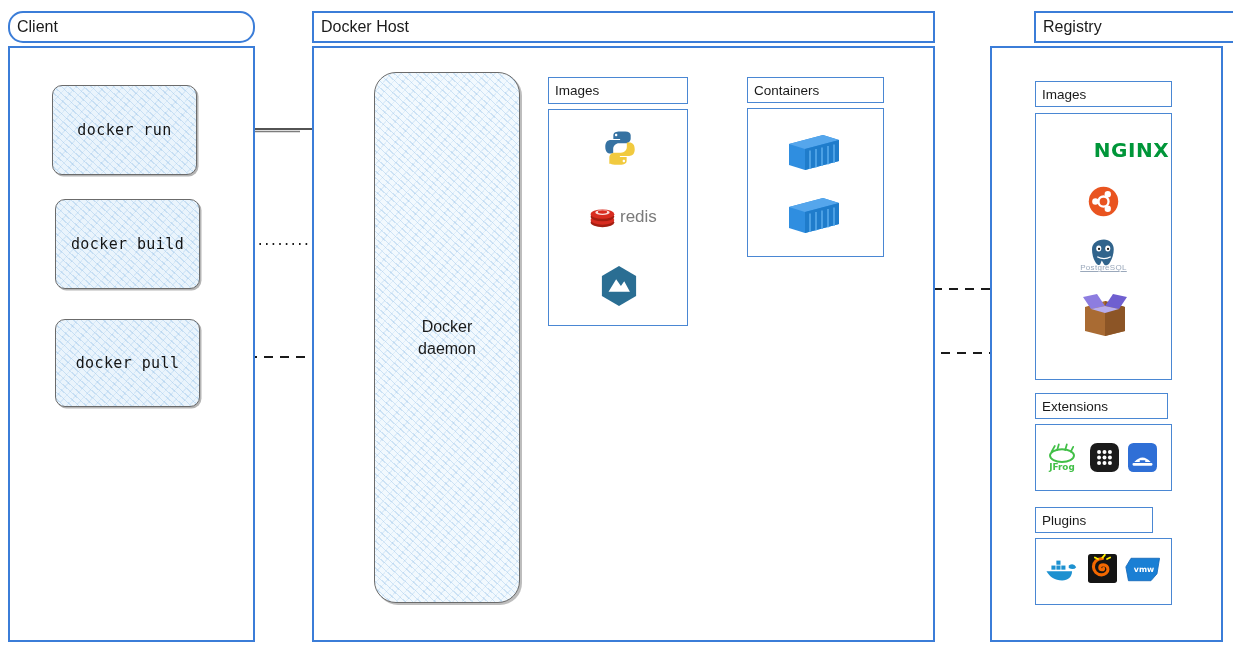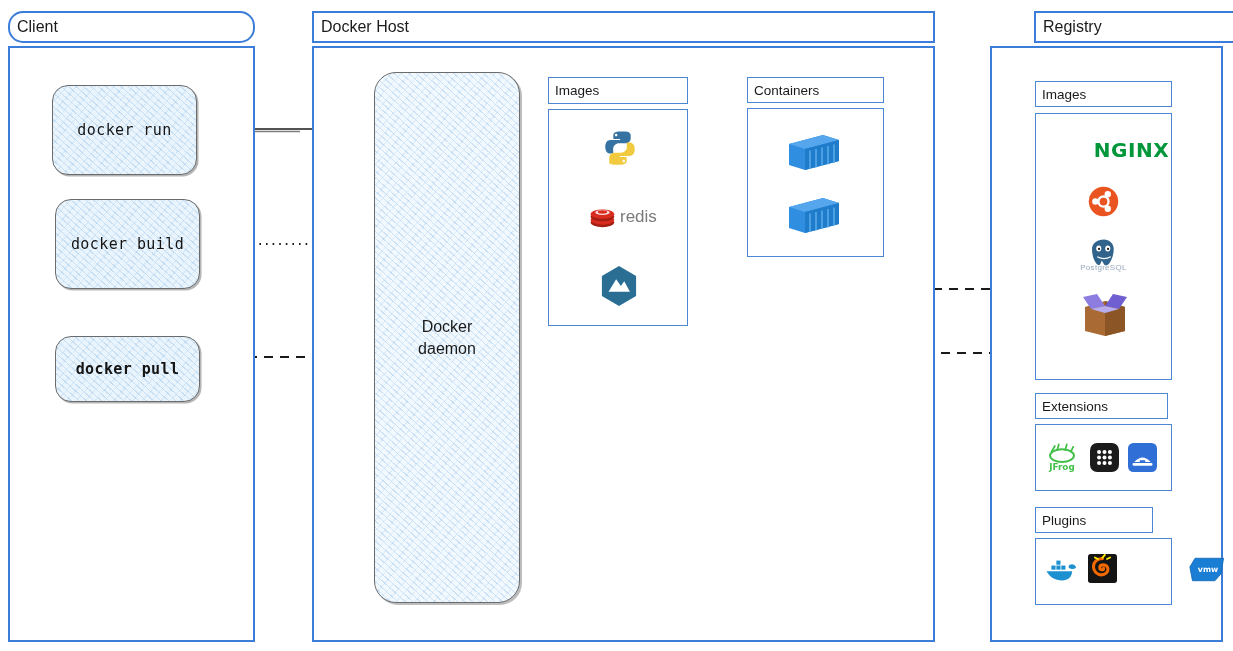--- a/index.html
+++ b/index.html
@@ -22,21 +22,21 @@
     box-sizing:border-box;display:flex;align-items:center;
     padding-left:6px;color:#1a1a1a;font-size:13.5px;
   }
   .sub-body{
     position:absolute;border:1.5px solid #4a87d3;background:#ffffff;
     box-sizing:border-box;
   }
   
   .cmd-box{
     position:absolute;box-sizing:border-box;
-    border:1.6px solid #6b6b6b;border-radius:16px;
+    border:1.6px solid #6b6b6b;border-radius:10px;
     background:
       repeating-linear-gradient(42deg, rgba(120,175,225,.30) 0 1px, rgba(255,255,255,0) 1px 5px),
       repeating-linear-gradient(-48deg, rgba(120,175,225,.16) 0 1px, rgba(255,255,255,0) 1px 7px),
       #eaf4fc;
     display:flex;align-items:center;justify-content:center;
     font-family:"DejaVu Sans Mono","Liberation Mono",monospace;
     font-size:15px;color:#141414;letter-spacing:.4px;
     box-shadow:1.5px 1.5px 0 rgba(90,90,90,.45);
   }
   .daemon-box{
@@ -105,21 +105,21 @@
   <span>Client</span>
 </div>
 <div class="panel-body" style="left:8px;top:46px;width:247px;height:596px;"></div>
 
 <div class="cmd-box" style="left:52px;top:85px;width:145px;height:90px;">
   <span>docker run</span>
 </div>
 <div class="cmd-box" style="left:55px;top:199px;width:145px;height:90px;">
   <span>docker build</span>
 </div>
-<div class="cmd-box" style="left:55px;top:336px;width:145px;height:66px;font-weight:bold;">
+<div class="cmd-box" style="left:55px;top:319px;width:145px;height:88px;">
   <span>docker pull</span>
 </div>
 
 <div class="panel-title" style="left:312px;top:11px;width:623px;height:32px;font-size:16px;">
   <span>Docker Host</span>
 </div>
 <div class="panel-body" style="left:312px;top:46px;width:623px;height:596px;"></div>
 
 <div class="daemon-box" style="left:346px;top:72px;width:146px;height:531px;">
   <div>
@@ -225,21 +225,21 @@
   <svg width="34" height="30" viewBox="0 0 44 40">
     <path d="M22 2C13 2 6 7 6 15c0 7 2 13 5 18 2 3 5 4 6 2l2-5 3 5c1 2 5 2 7-1 3-5 6-11 6-19 0-8-6-13-13-13z" fill="#31648C"></path>
     <ellipse cx="15" cy="14" rx="3.4" ry="4" fill="#fff"></ellipse>
     <ellipse cx="27" cy="14" rx="3.4" ry="4" fill="#fff"></ellipse>
     <circle cx="15.4" cy="14.6" r="1.5" fill="#1a1a1a"></circle>
     <circle cx="27.4" cy="14.6" r="1.5" fill="#1a1a1a"></circle>
     <path d="M13 25 q9 5 18 0" stroke="#fff" stroke-width="1.6" fill="none"></path>
   </svg>
 </div>
 <div style="position:absolute;left:1035px;top:263px;width:137px;text-align:center;
-            font-size:8px;color:#9aa8bb;letter-spacing:.3px;">
+            font-size:8px;color:#9aa8bb;letter-spacing:.3px;text-decoration:underline;">
   <span>PostgreSQL</span>
 </div>
 
 <div class="icon-wrap" style="left:1081px;top:293px;width:48px;height:44px;">
   <svg width="48" height="44" viewBox="0 0 48 44">
     <polygon points="4,14 24,8 44,14 44,38 24,43 4,38" fill="#A96B33"></polygon>
     <polygon points="24,8 44,14 44,38 24,43" fill="#8C5526"></polygon>
     <polygon points="2,4 16,1 24,13 10,16" fill="#8D7DE0"></polygon>
     <polygon points="46,4 32,1 24,13 38,16" fill="#6F5FD0"></polygon>
     <polygon points="10,16 24,13 38,16 24,20" fill="#B7ADEE"></polygon>
@@ -304,19 +304,19 @@
 </div>
 
 <div class="icon-wrap" style="left:1088px;top:554px;width:29px;height:29px;">
   <svg width="29" height="29" viewBox="0 0 32 32">
     <rect x="0" y="0" width="32" height="32" rx="3" fill="#141414"></rect>
     <path d="M16 5 c-6 0-10 4-10 9 0 5 4 9 9 9 4 0 7-3 7-6 0-3-2-5-5-5-2 0-4 1-4 3 0 1.4 1 2.4 2.4 2.4 1 0 1.8-.6 1.8-1.5" fill="none" stroke="#F46800" stroke-width="3.4" stroke-linecap="round"></path>
     <path d="M16 4 l2.6 -3 M21 5.5 l3.4 -1.6 M11 5.5 l-3.4 -1.6" stroke="#FFF200" stroke-width="2" stroke-linecap="round"></path>
   </svg>
 </div>
 
-<div class="icon-wrap" style="left:1189px;top:556px;width:38px;height:27px;">
+<div class="icon-wrap" style="left:1125px;top:556px;width:38px;height:27px;">
   <svg width="38" height="27" viewBox="0 0 44 30">
     <polygon points="7,2 40,2 37,20 30,28 4,28 1,12" fill="#1A7FD4"></polygon>
     <polygon points="7,2 40,2 37,20 30,28 4,28 1,12" fill="none" stroke="#1668B8" stroke-width="1"></polygon>
     <text x="22" y="18" font-size="9" font-weight="bold" fill="#ffffff" text-anchor="middle" font-family="DejaVu Sans, sans-serif">vmw</text>
   </svg>
 </div>
 
 </body></html>

